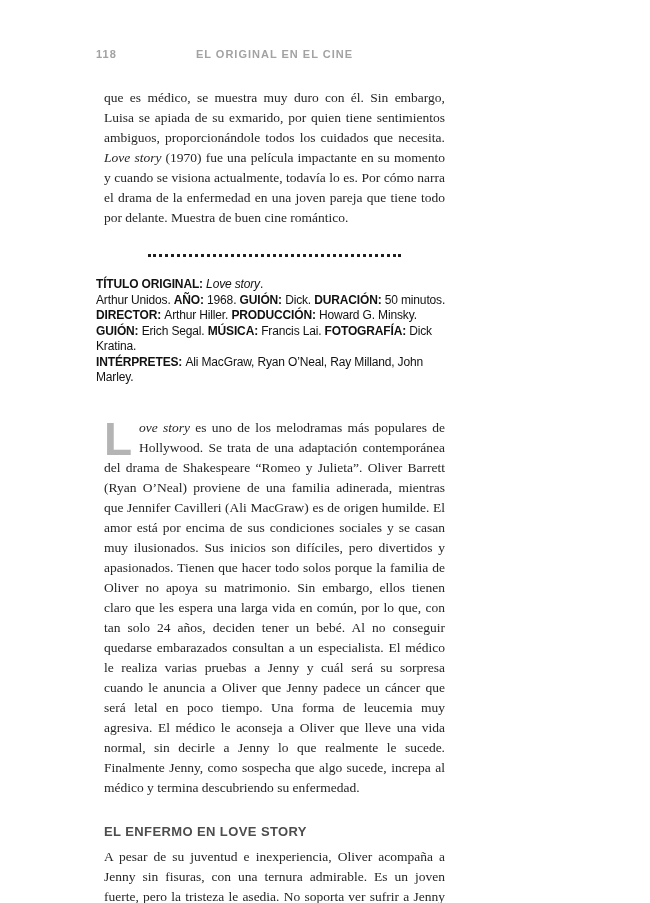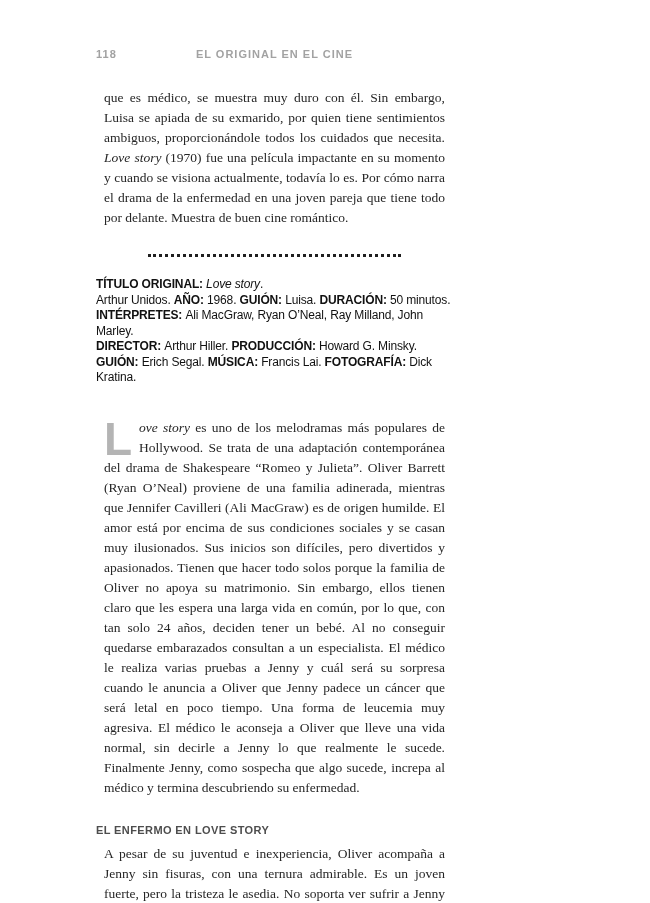--- a/index.html
+++ b/index.html
@@ -71,25 +71,25 @@
     font-family: "Liberation Sans", sans-serif;
     font-weight: 700;
     font-size: 46px;
     line-height: 36px;
     color: #b4b4b4;
     margin: 3px 7px 0 0;
   }
   
   .section-heading {
     font-family: "Liberation Sans", sans-serif;
-    font-size: 11px;
+    font-size: 13px;
     font-weight: 700;
     letter-spacing: 0.4px;
     color: #4d4d4d;
-    margin: 26px 0 7px 0;
+    margin: 26px 0 7px 8px;
   }
 </style>
 </head>
 <body>
 
 <div class="page">
 
   <header class="page-header">
     <span class="page-number">118</span>
     <span class="running-title">EL ORIGINAL EN EL CINE</span>
@@ -97,23 +97,23 @@
   </header>
 
   <main class="content">
 
     <p class="body-text"><span>que es médico, se muestra muy duro con él. Sin embargo, Luisa se apiada de su exmarido, por quien tiene sentimientos ambiguos, proporcionándole todos los cuidados que necesita. </span><span class="seg-italic">Love story</span><span> (1970) fue una película impactante en su momento y cuando se visiona actualmente, todavía lo es. Por cómo narra el drama de la enfermedad en una joven pareja que tiene todo por delante. Muestra de buen cine romántico.</span></p>
 
     <div class="divider"></div>
 
     <section class="credits">
       <p class="credits-line"><span class="seg-bold">TÍTULO ORIGINAL: </span><span class="seg-italic">Love story</span><span>.</span></p>
-      <p class="credits-line"><span>Arthur Unidos. </span><span class="seg-bold">AÑO: </span><span>1968. </span><span class="seg-bold">GUIÓN: </span><span>Luisa. </span><span class="seg-bold">DURACIÓN: </span><span>50 minutos.</span></p>
+      <p class="credits-line"><span>Arthur Unidos. </span><span class="seg-bold">AÑO: </span><span>1968. </span><span class="seg-bold">GUIÓN: </span><span>Dick. </span><span class="seg-bold">DURACIÓN: </span><span>50 minutos.</span></p>
+      <p class="credits-line"><span class="seg-bold">DIRECTOR: </span><span>Arthur Hiller. </span><span class="seg-bold">PRODUCCIÓN: </span><span>Howard G. Minsky. </span><span class="seg-bold">GUIÓN: </span><span>Erich Segal. </span><span class="seg-bold">MÚSICA: </span><span>Francis Lai. </span><span class="seg-bold">FOTOGRAFÍA: </span><span>Dick Kratina.</span></p>
       <p class="credits-line"><span class="seg-bold">INTÉRPRETES: </span><span>Ali MacGraw, Ryan O’Neal, Ray Milland, John Marley.</span></p>
-      <p class="credits-line"><span class="seg-bold">DIRECTOR: </span><span>Arthur Hiller. </span><span class="seg-bold">PRODUCCIÓN: </span><span>Howard G. Minsky. </span><span class="seg-bold">GUIÓN: </span><span>Erich Segal. </span><span class="seg-bold">MÚSICA: </span><span>Francis Lai. </span><span class="seg-bold">FOTOGRAFÍA: </span><span>Dick Kratina.</span></p>
     </section>
 
     <p class="body-text synopsis">
       <span class="dropcap">L</span><span><span class="seg-italic">ove story</span><span> es uno de los melodramas más populares de Hollywood. Se trata de una adaptación contemporánea del drama de Shakespeare “Romeo y Julieta”. Oliver Barrett (Ryan O’Neal) proviene de una familia adinerada, mientras que Jennifer Cavilleri (Ali MacGraw) es de origen humilde. El amor está por encima de sus condiciones sociales y se casan muy ilusionados. Sus inicios son difíciles, pero divertidos y apasionados. Tienen que hacer todo solos porque la familia de Oliver no apoya su matrimonio. Sin embargo, ellos tienen claro que les espera una larga vida en común, por lo que, con tan solo 24 años, deciden tener un bebé. Al no conseguir quedarse embarazados consultan a un especialista. El médico le realiza varias pruebas a Jenny y cuál será su sorpresa cuando le anuncia a Oliver que Jenny padece un cáncer que será letal en poco tiempo. Una forma de leucemia muy agresiva. El médico le aconseja a Oliver que lleve una vida normal, sin decirle a Jenny lo que realmente le sucede. Finalmente Jenny, como sospecha que algo sucede, increpa al médico y termina descubriendo su enfermedad.</span></span>
     </p>
 
     <h2 class="section-heading">EL ENFERMO EN LOVE STORY</h2>
 
     <p class="body-text">A pesar de su juventud e inexperiencia, Oliver acompaña a Jenny sin fisuras, con una ternura admirable. Es un joven fuerte, pero la tristeza le asedia. No soporta ver sufrir a Jenny y, sobre todo, saber que pronto se marchitará. Por otro lado, Jenny mantiene un buen humor y mucho ánimo en casi todos los momentos. Parece que Oliver lo pasa peor que ella. A pesar de saber que no hay esperanzas, Jenny comienza la terapia del cáncer. Se trata de un tratamiento enormemente caro al que Oliver no puede hacer frente. Ante la imposibilidad para pagar las</p>
 

